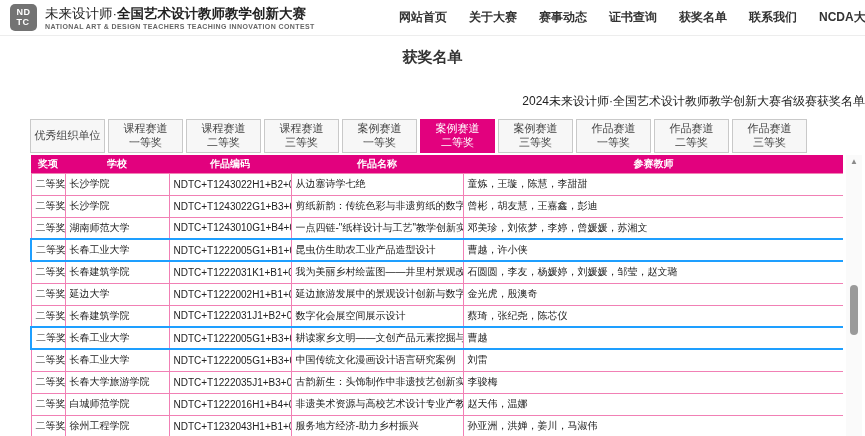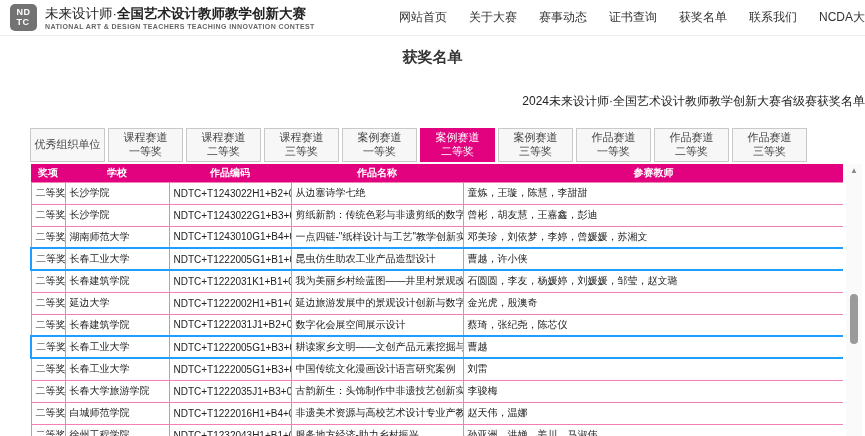--- a/index.html
+++ b/index.html
@@ -11,31 +11,31 @@
             background:#fff; border-bottom:1px solid #ededed; }
   .logo-box { width:27px; height:27px; border-radius:5px; background:#737373;
               color:#fff; font-weight:bold; font-size:9px; line-height:1.05;
               display:flex; flex-direction:column; align-items:center; justify-content:center;
               letter-spacing:0.5px; flex:0 0 auto; }
   .brand { margin-left:8px; }
   .brand-cn { font-size:13.5px; color:#222; white-space:nowrap; }
   .brand-cn b { font-weight:bold; }
   .brand-en { font-size:7px; color:#666; letter-spacing:0.4px; font-weight:bold; white-space:nowrap; }
   .topnav { margin-left:auto; display:flex; align-items:center; gap:22px;
-            font-size:12px; color:#333; white-space:nowrap; }
+            font-size:12px; color:#333; white-space:nowrap;font-weight:bold; }
   .topnav .nav-item { cursor:pointer; }
   .topnav .nav-item.clipped { width:46px; overflow:hidden; }
 
   
   .page-title { text-align:center; font-size:15px; font-weight:bold; color:#333;
                 margin-top:12px; }
   .sub-title  { font-size:12px; font-weight:normal; color:#222; margin:26px 0 0 10px;text-align:right; }
 
   
-  .tabs { display:flex; align-items:stretch; gap:3px; margin:18px 0 0 30px; height:34px; }
+  .tabs { display:flex; align-items:stretch; gap:3px; margin:9px 0 0 30px; height:34px; }
   .tab { width:75px; background:#f7f7f7; border:1px solid #c9c9c9; color:#444;
          font-size:11px; line-height:1.25; text-align:center; white-space:pre-line;
          display:flex; align-items:center; justify-content:center; cursor:pointer; }
   .tab.active { background:#e2017e; border-color:#e2017e; color:#fff; }
 
   
   .table-zone { display:flex; margin:2px 0 0 30px; }
   .table-clip { width:813px; height:297px; overflow:hidden; }
   table { width:813px; border-collapse:collapse; table-layout:fixed; font-size:10px; }
   th { background:#e2017e; color:#fff; font-weight:bold; height:18px;

